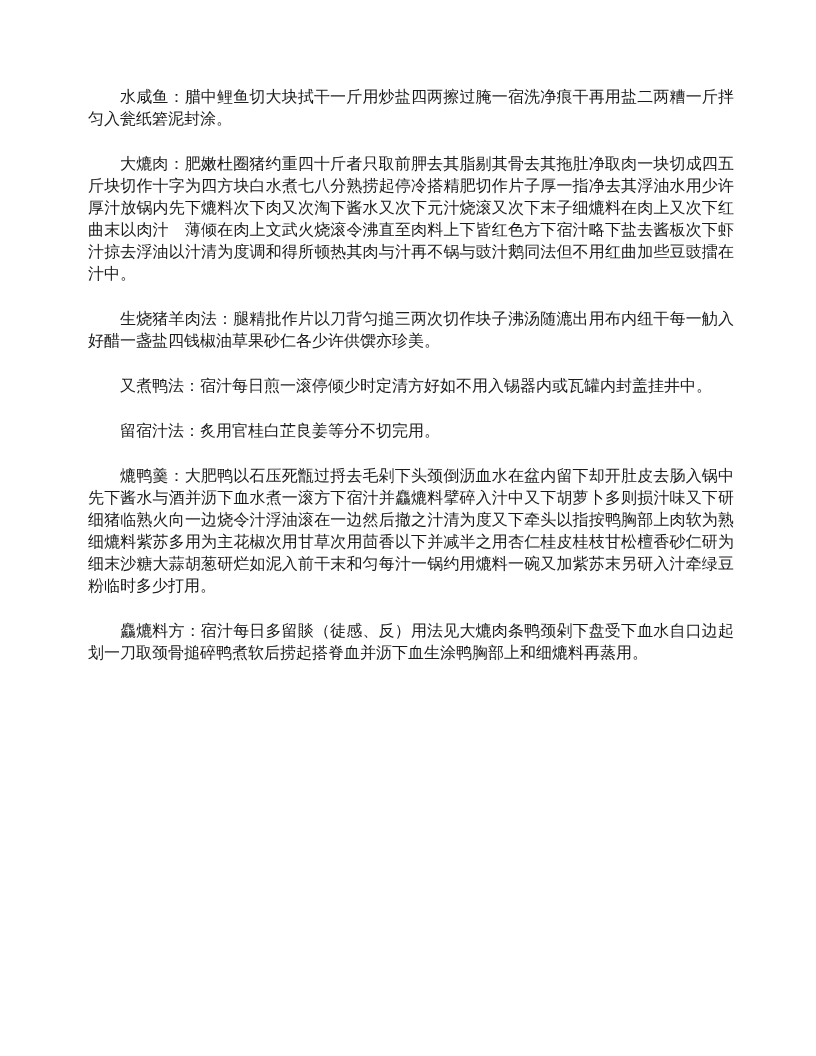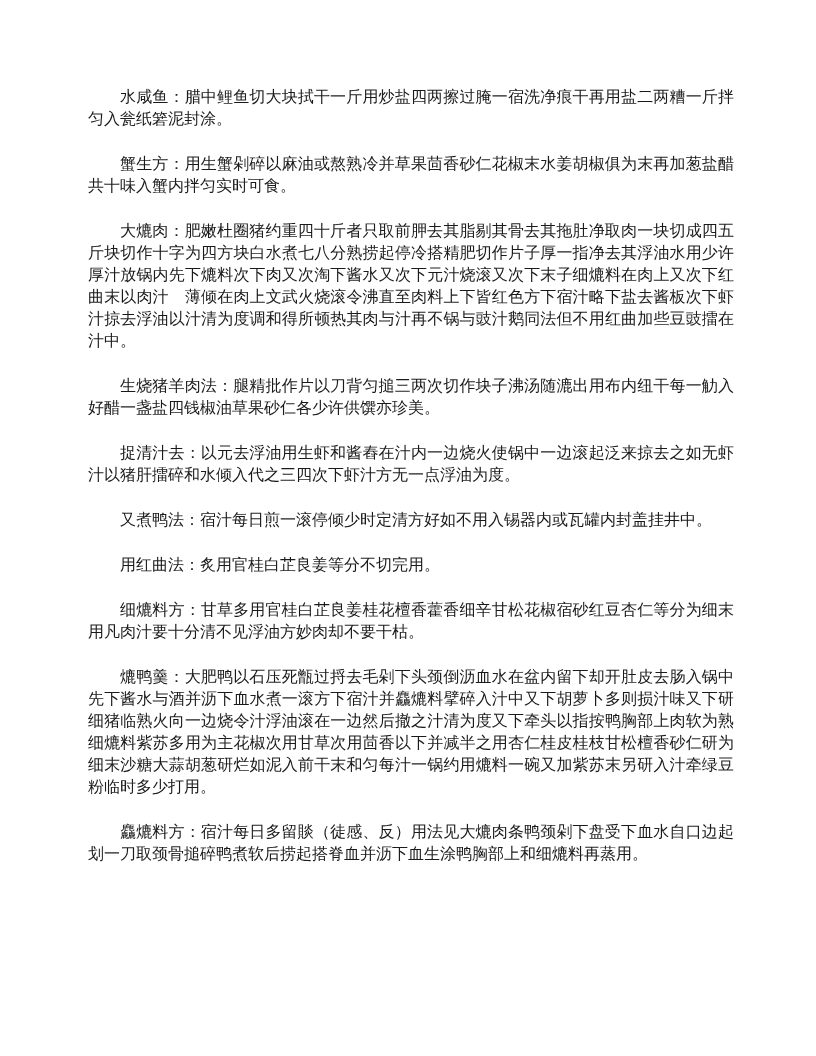--- a/index.html
+++ b/index.html
@@ -32,33 +32,30 @@
   .para .label, .para .body {
     display: inline;
   }
 </style>
 </head>
 <body>
 
 <div class="page">
   <p class="para"><span class="label">水咸鱼：</span><span class="body">腊中鲤鱼切大块拭干一斤用炒盐四两擦过腌一宿洗净痕干再用盐二两糟一斤拌匀入瓮纸箬泥封涂。</span></p>
 
-  <p class="para"><span class="label">蟹生方：</span><span class="body">用生蟹剁碎以麻油或熬熟冷并草果茴香砂仁花椒末水姜胡椒俱为末再加葱盐醋共十味入蟹内拌匀实时可食。</span></p>
 
 
   <p class="para"><span class="label">大熝肉：</span><span class="body">肥嫩杜圈猪约重四十斤者只取前胛去其脂剔其骨去其拖肚净取肉一块切成四五斤块切作十字为四方块白水煮七八分熟捞起停冷搭精肥切作片子厚一指净去其浮油水用少许厚汁放锅内先下熝料次下肉又次淘下酱水又次下元汁烧滚又次下末子细熝料在肉上又次下红曲末以肉汁　薄倾在肉上文武火烧滚令沸直至肉料上下皆红色方下宿汁略下盐去酱板次下虾汁掠去浮油以汁清为度调和得所顿热其肉与汁再不锅与豉汁鹅同法但不用红曲加些豆豉擂在汁中。</span></p>
 
   <p class="para"><span class="label">生烧猪羊肉法：</span><span class="body">腿精批作片以刀背匀搥三两次切作块子沸汤随漉出用布内纽干每一觔入好醋一盏盐四钱椒油草果砂仁各少许供馔亦珍美。</span></p>
 
-  <p class="para"><span class="label">捉清汁去：</span><span class="body">以元去浮油用生虾和酱舂在汁内一边烧火使锅中一边滚起泛来掠去之如无虾汁以猪肝擂碎和水倾入代之三四次下虾汁方无一点浮油为度。</span></p>
 
   <p class="para"><span class="label">又煮鸭法：</span><span class="body">宿汁每日煎一滚停倾少时定清方好如不用入锡器内或瓦罐内封盖挂井中。</span></p>
 
 
-  <p class="para"><span class="label">用红曲法：</span><span class="body">炙用官桂白芷良姜等分不切完用。</span></p>
+  <p class="para"><span class="label">留宿汁法：</span><span class="body">炙用官桂白芷良姜等分不切完用。</span></p>
 
-  <p class="para"><span class="label">细熝料方：</span><span class="body">甘草多用官桂白芷良姜桂花檀香藿香细辛甘松花椒宿砂红豆杏仁等分为细末用凡肉汁要十分清不见浮油方妙肉却不要干枯。</span></p>
 
   <p class="para"><span class="label">熝鸭羹：</span><span class="body">大肥鸭以石压死甑过捋去毛剁下头颈倒沥血水在盆内留下却开肚皮去肠入锅中先下酱水与酒并沥下血水煮一滚方下宿汁并麤熝料擘碎入汁中又下胡萝卜多则损汁味又下研细猪临熟火向一边烧令汁浮油滚在一边然后撤之汁清为度又下牵头以指按鸭胸部上肉软为熟细熝料紫苏多用为主花椒次用甘草次用茴香以下并减半之用杏仁桂皮桂枝甘松檀香砂仁研为细末沙糖大蒜胡葱研烂如泥入前干末和匀每汁一锅约用熝料一碗又加紫苏末另研入汁牵绿豆粉临时多少打用。</span></p>
 
   <p class="para"><span class="label">麤熝料方：</span><span class="body">宿汁每日多留賧（徒感、反）用法见大熝肉条鸭颈剁下盘受下血水自口边起划一刀取颈骨搥碎鸭煮软后捞起搭脊血并沥下血生涂鸭胸部上和细熝料再蒸用。</span></p>
 
 </div>
 
 </body></html>

